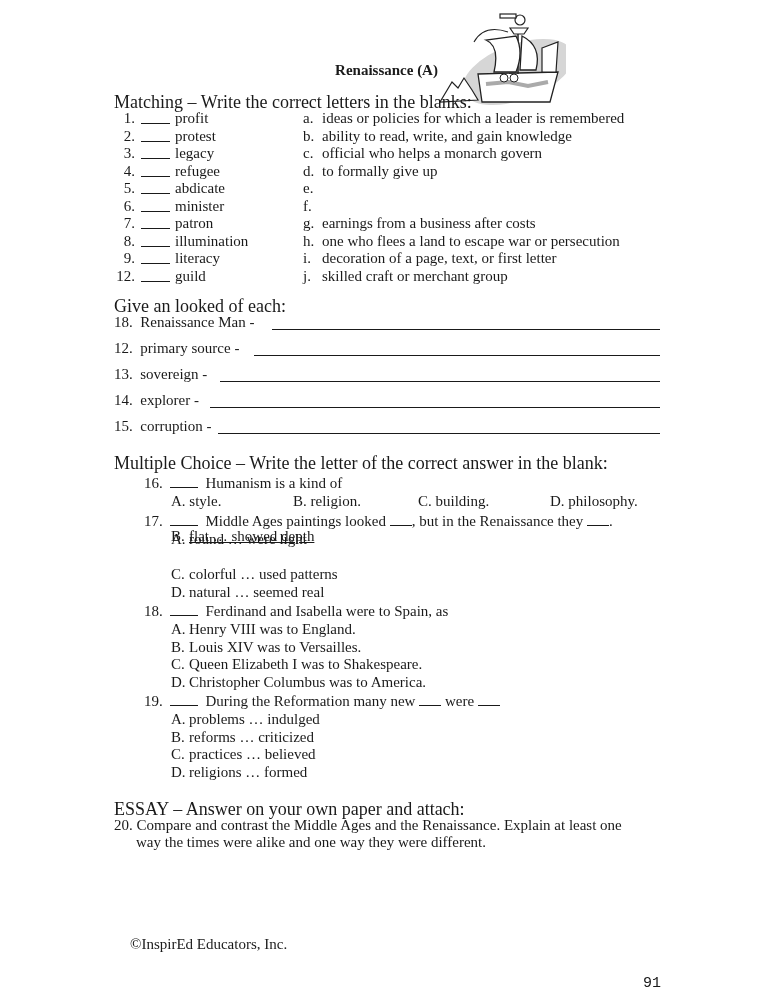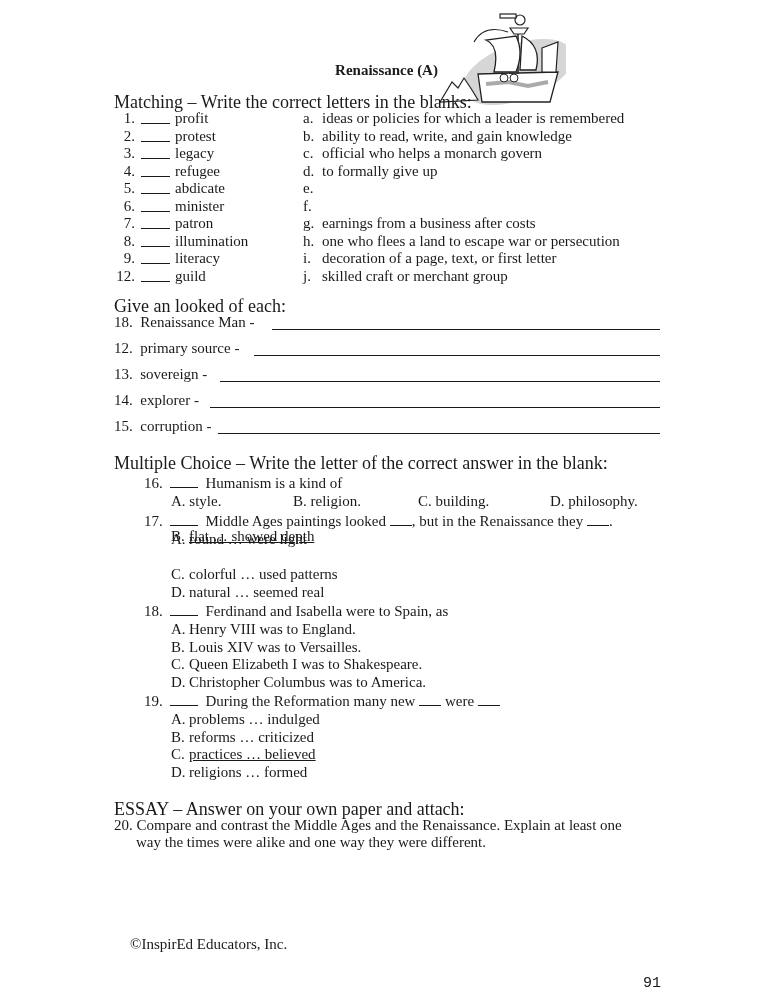--- a/index.html
+++ b/index.html
@@ -189,21 +189,21 @@
   </div>
 
 <div class="q" style="top:693px;">
   <span class="qnum">19.</span>
   <span class="qblank"></span>
   <span>During the Reformation many new </span><span class="inblank"></span><span> were </span><span class="inblank"></span>
 </div>
 <div id="q19-options">
     <div class="opt" style="top: 711px;"><span class="ol">A.</span><span>problems … indulged</span></div>
     <div class="opt" style="top: 728.5px;"><span class="ol">B.</span><span>reforms … criticized</span></div>
-    <div class="opt" style="top: 746px; text-decoration: underline;"><span class="ol">C.</span><span>practices … believed</span></div>
+    <div class="opt" style="top: 746px;"><span class="ol">C.</span><span>practices … believed</span></div>
     <div class="opt" style="top: 763.5px;"><span class="ol">D.</span><span>religions … formed</span></div>
   </div>
 
 <div class="abs heading" style="top:799px;">ESSAY – Answer on your own paper and attach:</div>
 <div class="essay" style="top:817px;">
   <div>
     <span>20.</span>
     <span>Compare and contrast the Middle Ages and the Renaissance. Explain at least one</span>
   </div>
   <div class="l2">way the times were alike and one way they were different.</div>

